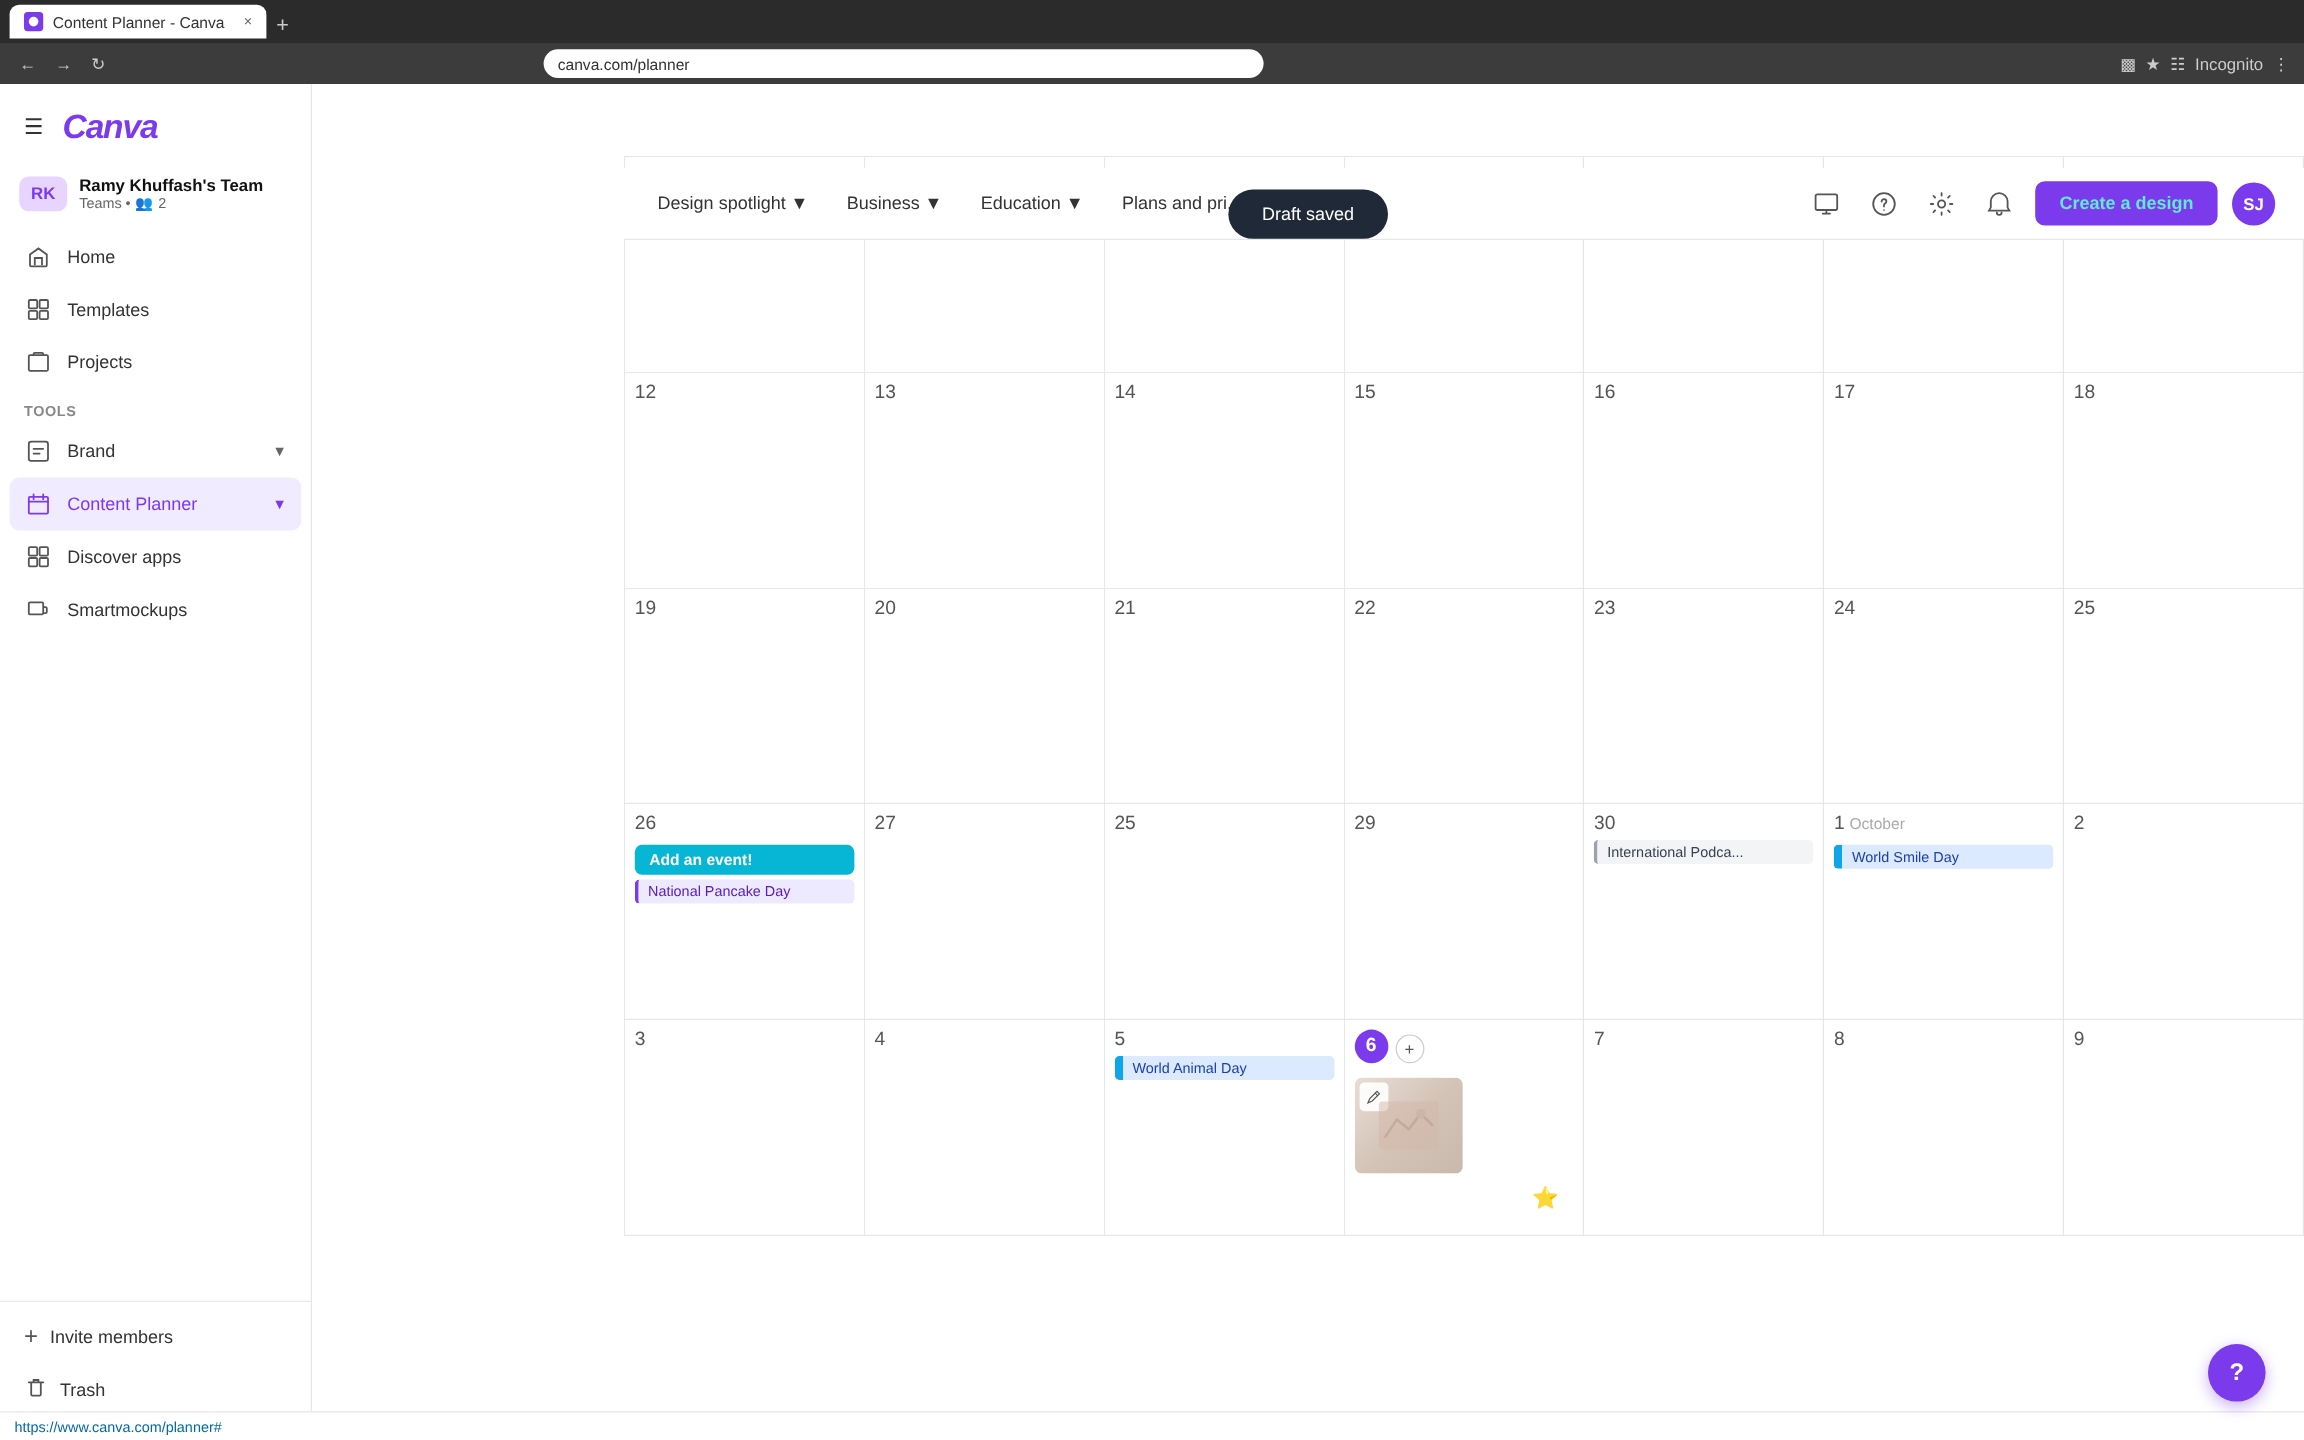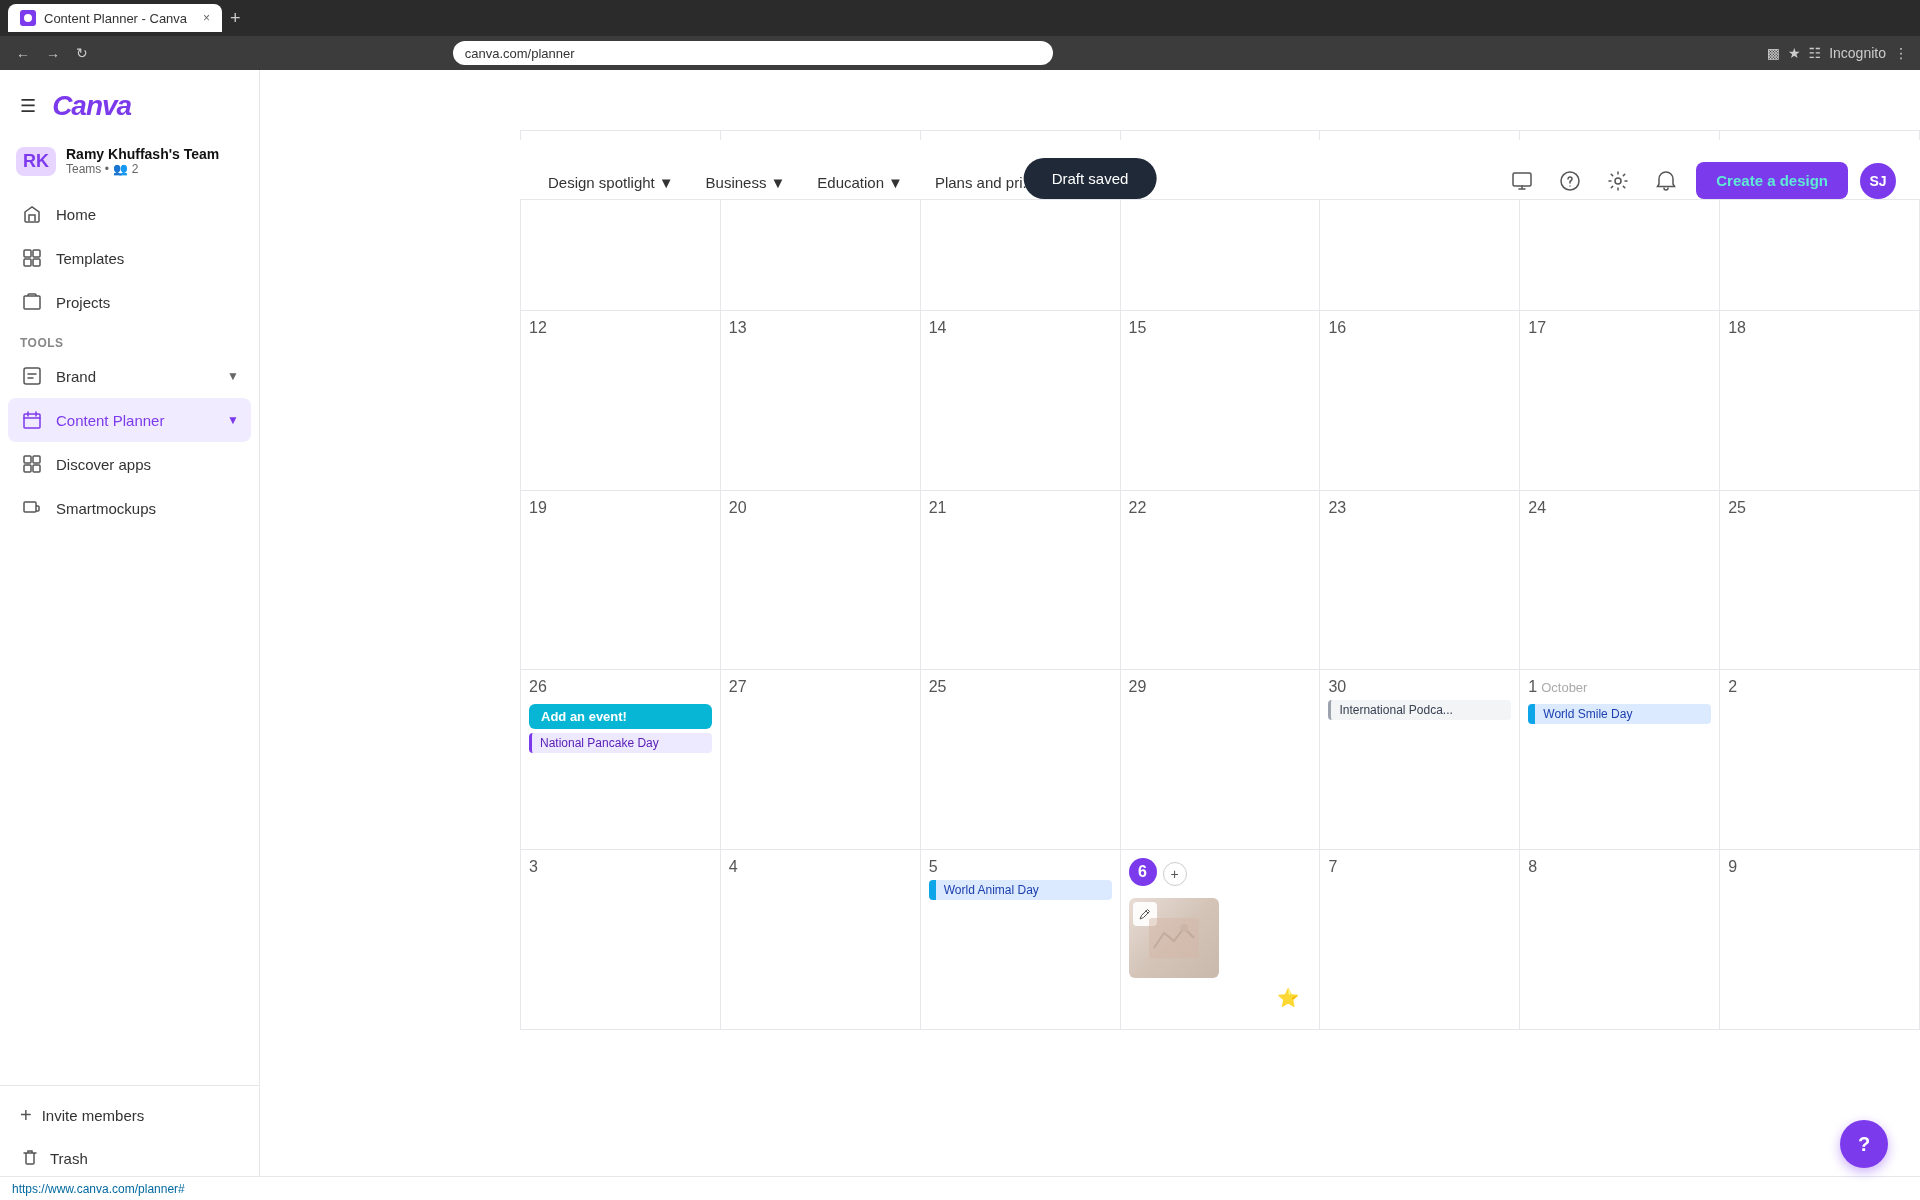--- a/index.html
+++ b/index.html
@@ -1,58 +1,58 @@
 <!DOCTYPE html>
 <html><head>
   <meta charset="utf-8">
   <style>
     * { margin: 0; padding: 0; box-sizing: border-box; }
     body { font-family: -apple-system, BlinkMacSystemFont, 'Segoe UI', sans-serif; background: #fff; width: 1920px; height: 1200px; overflow: hidden; }
 
     
     .browser-chrome { background: #3c3c3c; height: 70px; display: flex; flex-direction: column; }
-    .browser-tabs { background: #2b2b2b; height: 36px; display: flex; align-items: center; padding: 16px 8px; gap: 4px; }
+    .browser-tabs { background: #2b2b2b; height: 36px; display: flex; align-items: flex-end; padding: 4px 8px; gap: 4px; }
     .browser-tab { background: #fff; border-radius: 8px 8px 0 0; height: 28px; display: flex; align-items: center; padding: 0 12px; gap: 8px; font-size: 13px; color: #333; min-width: 200px; }
     .browser-tab .tab-icon { width: 16px; height: 16px; background: #7c3aed; border-radius: 50%; display: flex; align-items: center; justify-content: center; }
     .browser-tab .close-btn { margin-left: 8px; color: #666; cursor: pointer; font-size: 12px; }
     .new-tab-btn { color: #ccc; font-size: 18px; cursor: pointer; margin-left: 4px; }
     .browser-controls { background: #3c3c3c; height: 34px; display: flex; align-items: center; padding: 0 12px; gap: 8px; }
     .nav-btn { color: #ccc; cursor: pointer; font-size: 14px; background: none; border: none; padding: 4px; }
     .address-bar { flex: 1; background: #fff; border-radius: 20px; height: 24px; display: flex; align-items: center; padding: 0 12px; font-size: 13px; color: #333; max-width: 600px; margin: 0 auto; }
     .browser-actions { display: flex; align-items: center; gap: 8px; margin-left: auto; }
     .browser-action-btn { color: #ccc; cursor: pointer; font-size: 14px; }
 
     
     .app { display: flex; height: calc(1200px - 70px); }
 
     
     .sidebar { width: 260px; background: #fff; border-right: 1px solid #e5e7eb; display: flex; flex-direction: column; padding: 12px 0; flex-shrink: 0; }
     .sidebar-header { padding: 8px 16px 16px; display: flex; align-items: center; gap: 12px; }
     .menu-btn { background: none; border: none; cursor: pointer; padding: 4px; color: #333; font-size: 18px; }
     .canva-logo { color: #7c3aed; font-size: 28px; font-weight: 900; font-style: italic; letter-spacing: -1px; }
 
     .team-section { padding: 8px 16px 16px; display: flex; align-items: center; gap: 10px; }
-    .team-avatar { width: 40px; height: 29px; background: #e8d5ff; border-radius: 8px; display: flex; align-items: center; justify-content: center; color: #7c3aed; font-weight: 700; font-size: 18px; }
+    .team-avatar { width: 40px; height: 29px; background: #e8d5ff; border-radius: 8px; display: flex; align-items: center; justify-content: center; color: #7c3aed; font-weight: 700; font-size: 14px; }
     .team-info { flex: 1; }
     .team-name { font-size: 14px; font-weight: 600; color: #111; }
     .team-meta { font-size: 12px; color: #666; display: flex; align-items: center; gap: 4px; }
 
     .sidebar-nav { flex: 1; padding: 0 8px; }
     .nav-item { display: flex; align-items: center; gap: 12px; padding: 10px 12px; border-radius: 8px; cursor: pointer; color: #333; font-size: 15px; font-weight: 500; }
     .nav-item.active { background: #f0ebff; color: #7c3aed; }
     .nav-icon { width: 24px; height: 24px; display: flex; align-items: center; justify-content: center; flex-shrink: 0; }
     .nav-section-label { padding: 12px 12px 4px; font-size: 12px; color: #888; font-weight: 600; text-transform: uppercase; letter-spacing: 0.5px; }
     .nav-item .chevron { margin-left: auto; font-size: 12px; color: #666; }
 
     .sidebar-footer { padding: 8px 8px; border-top: 1px solid #e5e7eb; margin-top: auto; }
     .invite-btn { display: flex; align-items: center; gap: 10px; padding: 10px 12px; color: #333; font-size: 15px; font-weight: 500; cursor: pointer; border-radius: 8px; }
     .trash-btn { display: flex; align-items: center; gap: 10px; padding: 10px 12px; color: #333; font-size: 15px; font-weight: 500; cursor: pointer; border-radius: 8px; }
 
     
-    .top-nav { position: absolute; top: 70px; left: 260px; right: 0; height: 60px; background: #fff; border-bottom: 1px solid #e5e7eb; display: flex; align-items: flex-end; padding: 0 24px; gap: 24px; z-index: 10; }
+    .top-nav { position: absolute; top: 70px; left: 260px; right: 0; height: 60px; background: #fff; border-bottom: 1px solid #e5e7eb; display: flex; align-items: center; padding: 0 24px; gap: 24px; z-index: 10; }
     .top-nav-item { font-size: 15px; color: #333; cursor: pointer; display: flex; align-items: center; gap: 4px; padding: 8px 4px; font-weight: 500; }
     .top-nav-right { margin-left: auto; display: flex; align-items: center; gap: 12px; }
     .icon-btn { width: 36px; height: 36px; border-radius: 50%; display: flex; align-items: center; justify-content: center; cursor: pointer; color: #555; }
     .create-btn { background: #7c3aed; color: #5eead4; border: none; border-radius: 8px; padding: 10px 20px; font-size: 15px; font-weight: 600; cursor: pointer; }
     .user-avatar { width: 36px; height: 36px; background: #7c3aed; border-radius: 50%; display: flex; align-items: center; justify-content: center; color: #fff; font-weight: 700; font-size: 14px; cursor: pointer; }
 
     
     .draft-toast { position: absolute; top: 88px; left: 50%; transform: translateX(-50%); background: #1f2937; color: #fff; border-radius: 24px; padding: 12px 28px; font-size: 15px; font-weight: 500; z-index: 100; }
 
     

